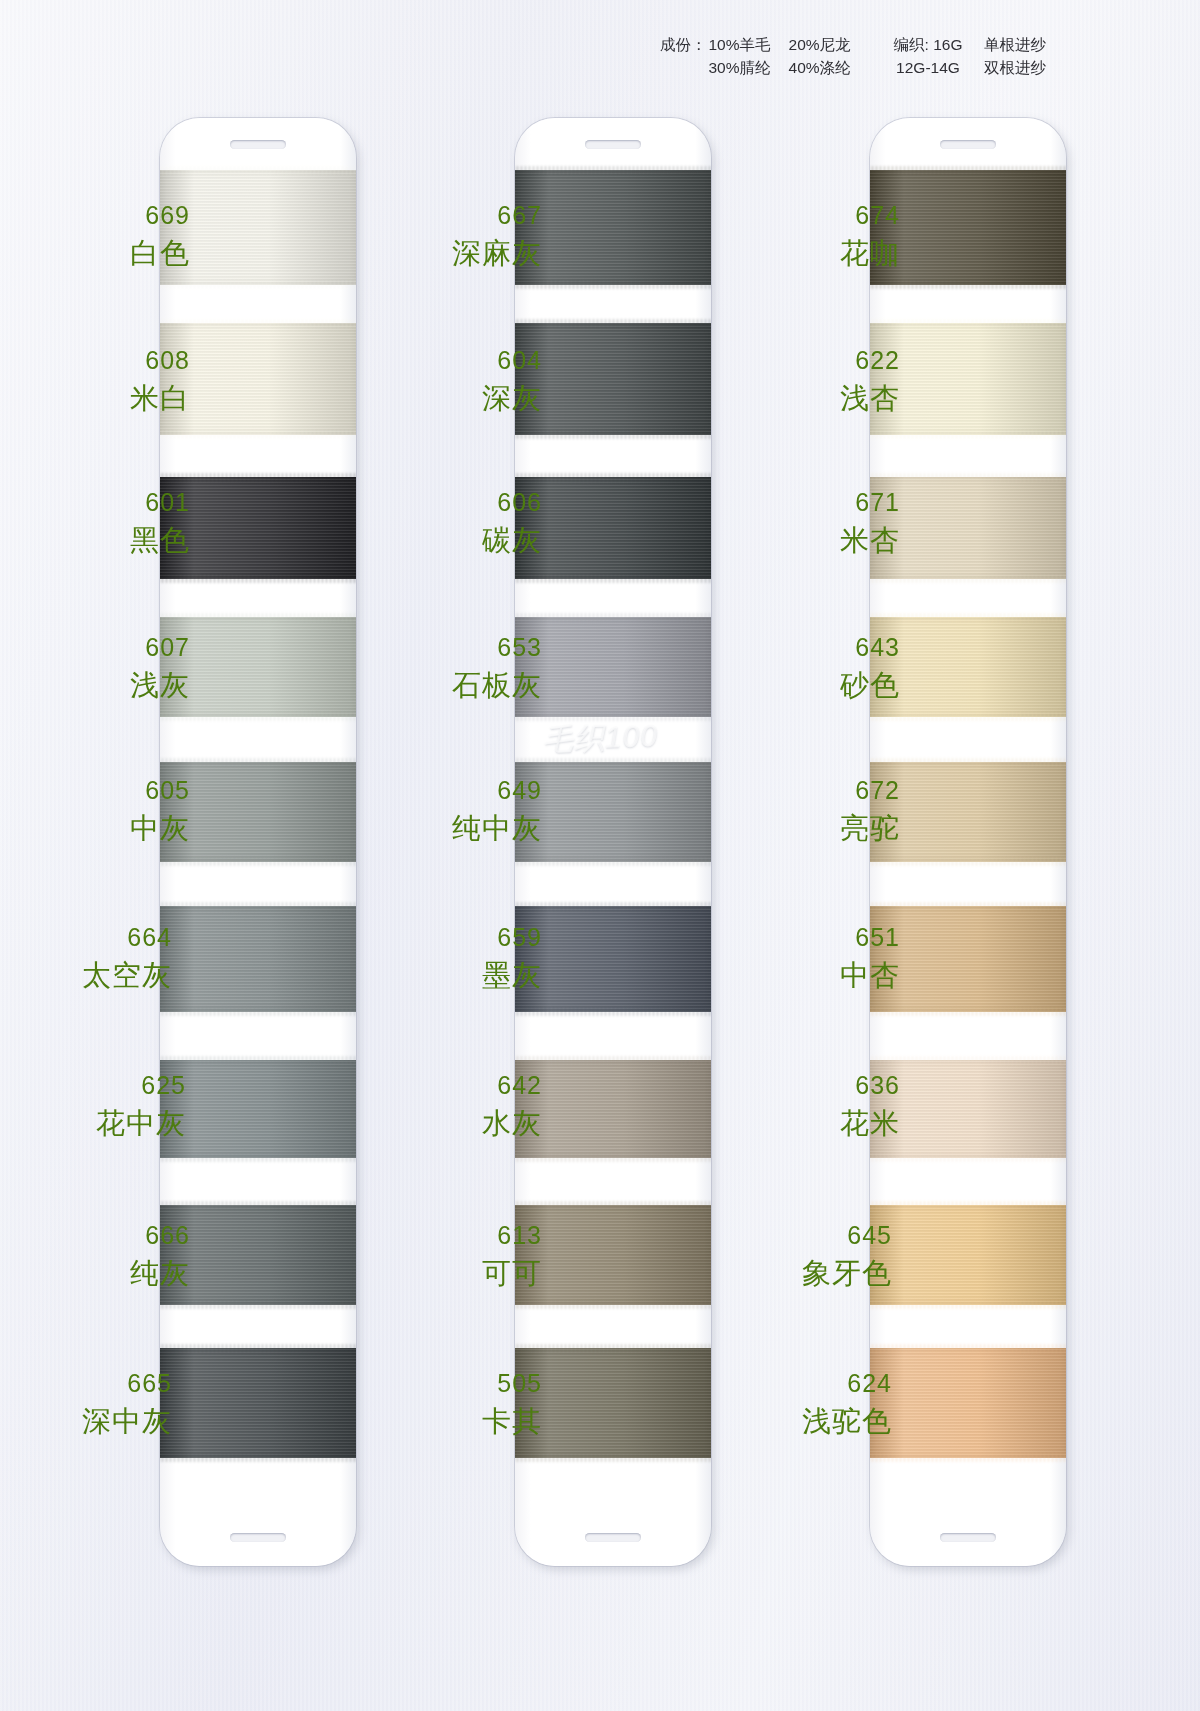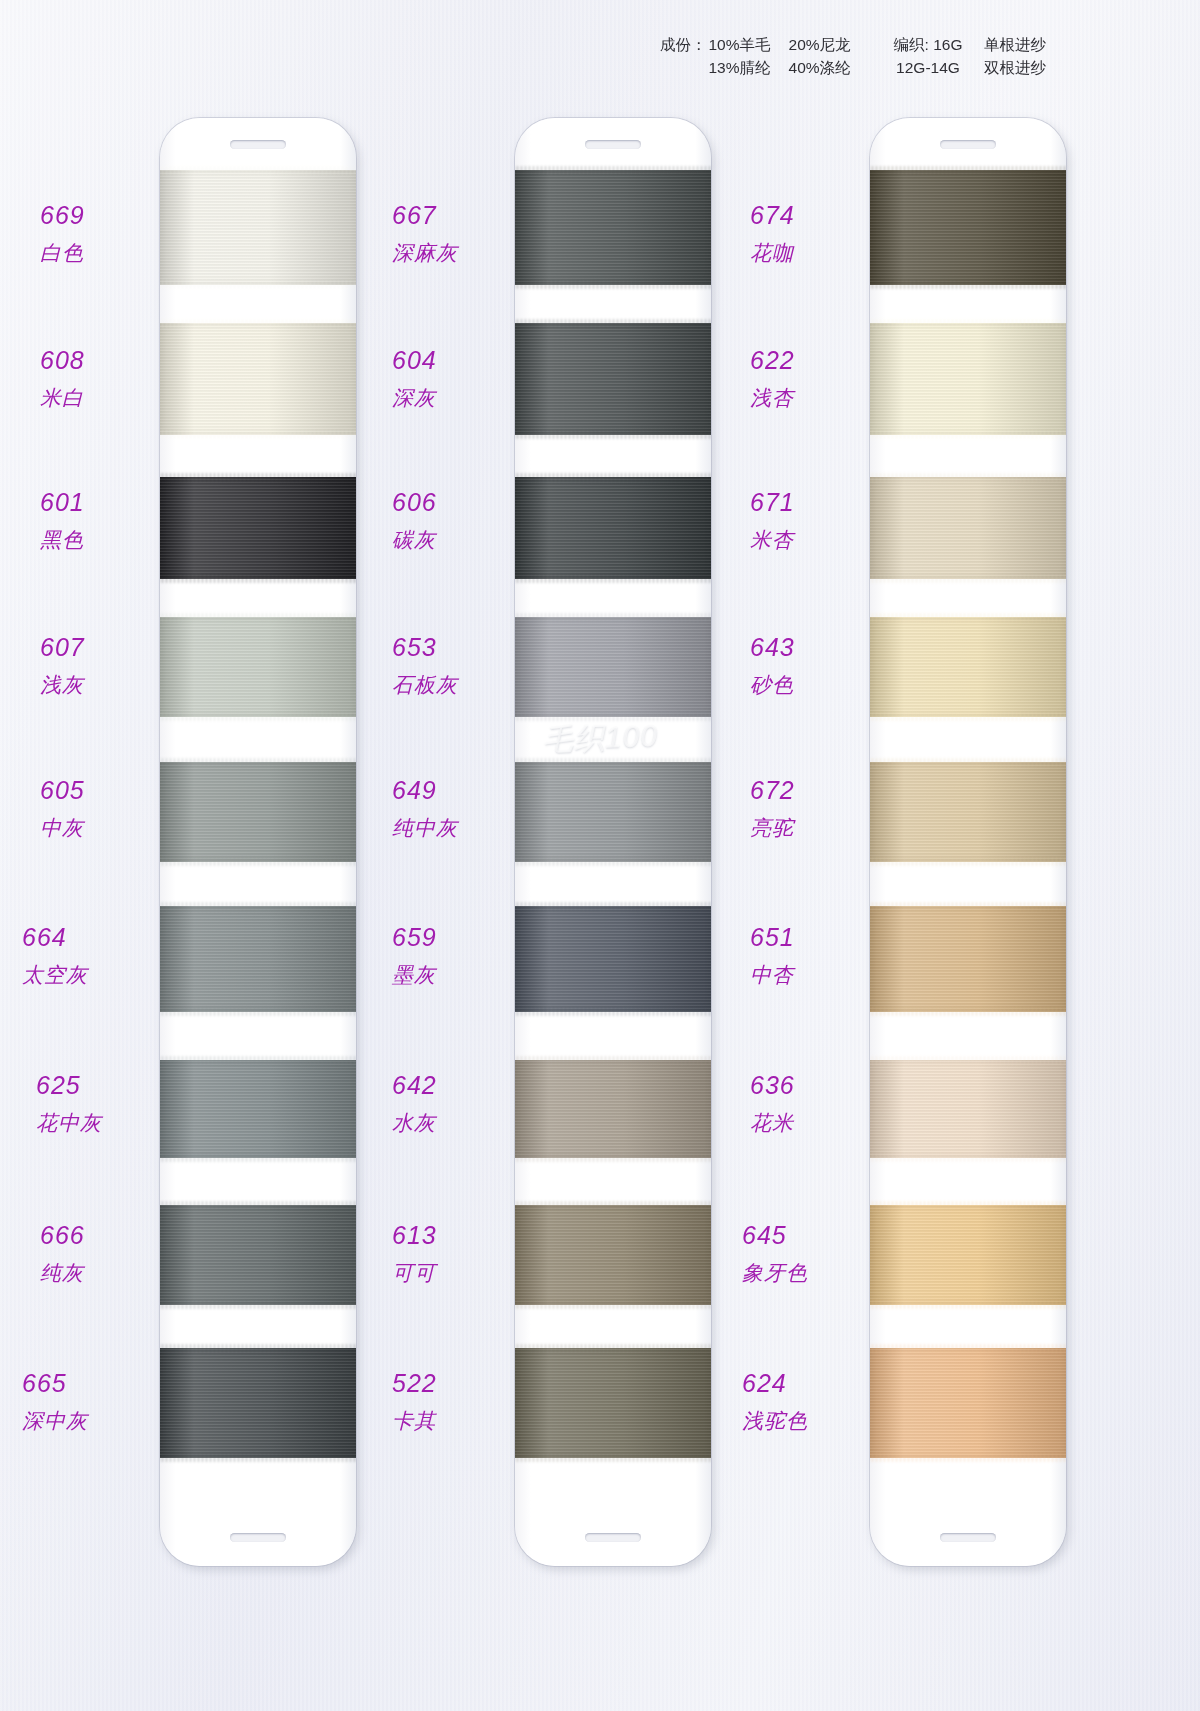--- a/index.html
+++ b/index.html
@@ -88,23 +88,23 @@
   }
   .band .fuzz-t,.band .fuzz-b{
     position:absolute;left:0;width:200px;height:9px;
     background:repeating-linear-gradient(90deg, rgba(0,0,0,.25) 0 1px, rgba(0,0,0,0) 1px 4px);
     opacity:.45;filter:blur(1px);
   }
   .band .fuzz-t{top:-4px;}
   .band .fuzz-b{bottom:-4px;}
 
   
-  .lbl{position:absolute;width:150px;text-align:left;color:#a21caf;font-style:italic;}
+  .lbl{position:absolute;width:150px;text-align:right;color:#4d7c0f;}
   .lbl .code{font-size:25px;letter-spacing:1px;line-height:30px;}
-  .lbl .name{font-size:21px;letter-spacing:1px;line-height:34px;margin-top:6px;white-space:nowrap;}
+  .lbl .name{font-size:29px;letter-spacing:1px;line-height:34px;margin-top:6px;white-space:nowrap;}
 
   
   .watermark{
     position:absolute;left:543px;top:718px;
     font-size:30px;font-style:italic;letter-spacing:1px;
     color:rgba(255,255,255,.62);
     text-shadow:0 1px 2px rgba(120,125,145,.28);
     transform:rotate(-2deg);
     pointer-events:none;
   }
@@ -124,21 +124,21 @@
         <span class="spec-b">20%尼龙</span>
       </div>
       <div class="spec-right">
         <span class="spec-c">编织: 16G</span>
         <span class="spec-d">单根进纱</span>
       </div>
     </div>
     <div class="spec-row">
       <div class="spec-left">
         <span class="spec-lbl" style="visibility:hidden">成份：</span>
-        <span class="spec-a">13%腈纶</span>
+        <span class="spec-a">30%腈纶</span>
         <span class="spec-b">40%涤纶</span>
       </div>
       <div class="spec-right">
         <span class="spec-c">12G-14G</span>
         <span class="spec-d">双根进纱</span>
       </div>
     </div>
   </div>
 </div>
 
@@ -321,21 +321,21 @@
     </div>
     <div class="lbl" style="left: 392px; top: 1070px;">
       <div class="code">642</div>
       <div class="name">水灰</div>
     </div>
     <div class="lbl" style="left: 392px; top: 1220px;">
       <div class="code">613</div>
       <div class="name">可可</div>
     </div>
     <div class="lbl" style="left: 392px; top: 1368px;">
-      <div class="code">522</div>
+      <div class="code">505</div>
       <div class="name">卡其</div>
     </div>
     <div class="strip strip-3">
       <div class="notch notch-top"></div>
       <div class="notch notch-bot"></div>
       <div class="band" title="674 花咖" style="top: 52px; height: 115px; background: rgb(81, 75, 57);">
         <div class="threads"></div>
         <div class="sheen"></div>
         <div class="fuzz-t" style="background: repeating-linear-gradient(90deg, rgb(81, 75, 57) 0px, rgb(81, 75, 57) 1px, rgba(0, 0, 0, 0) 1px, rgba(0, 0, 0, 0) 4px);"></div>
         <div class="fuzz-b" style="background: repeating-linear-gradient(90deg, rgb(81, 75, 57) 0px, rgb(81, 75, 57) 1px, rgba(0, 0, 0, 0) 1px, rgba(0, 0, 0, 0) 4px);"></div>

